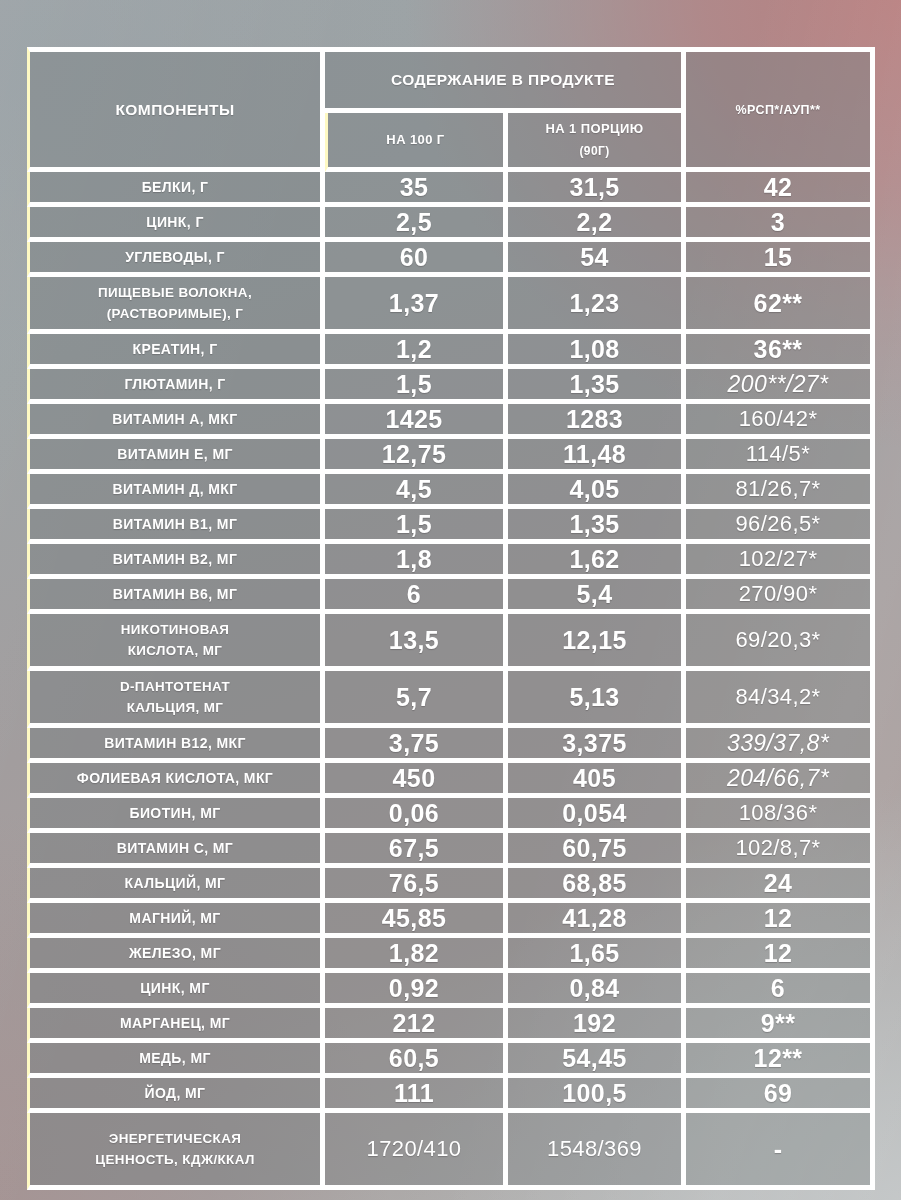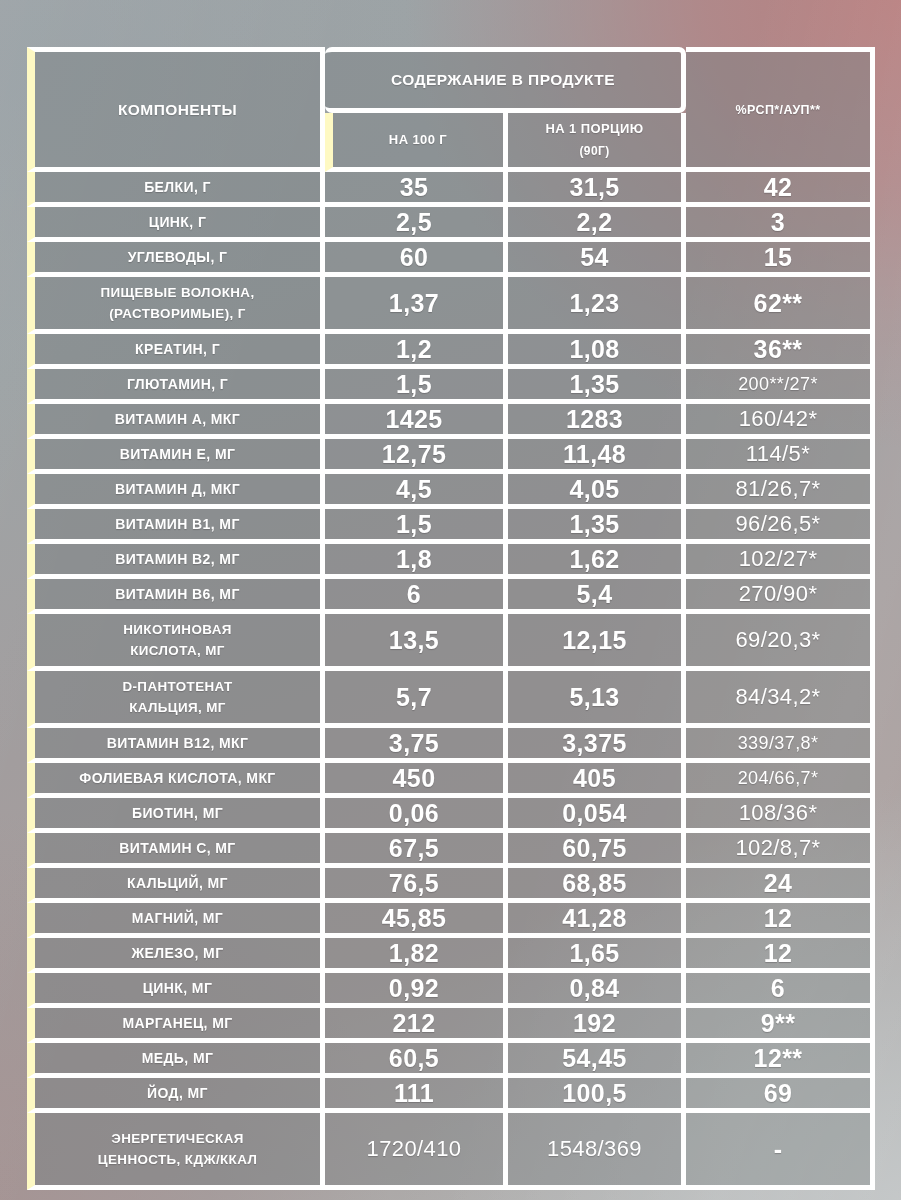--- a/index.html
+++ b/index.html
@@ -83,21 +83,21 @@
     text-align: center;
     vertical-align: middle;
     padding: 0 4px;
     border-right: 5px solid #ffffff;
     border-bottom: 5px solid #ffffff;
     background-clip: padding-box;
     text-shadow: 0 1px 1px rgba(60,55,58,0.32);
     letter-spacing: 0.4px;
   }
   #nutrition-table tr td:first-child {
-    border-left: 8px solid #fef9c3;
+    border-left: 3px solid #fef9c3;
   }
   #nutrition-table tr:first-child td {
     border-top: 5px solid #ffffff;
   }
 
   
   .c-label   { background: rgba(122,128,130,0.52); }
   .c-val     { background: rgba(122,128,130,0.44); }
   .c-pct     { background: rgba(122,128,130,0.38); }
   .c-head    { background: rgba(122,128,130,0.46); }
@@ -134,21 +134,21 @@
     letter-spacing: 0.7px;
     line-height: 1.6;
   }
   .lbl-sm { font-size: 13.4px; }
   .num {
     font-size: 25px;
     font-weight: bold;
     letter-spacing: 0.5px;
   }
   .num-sm { font-size: 22px; }
-  .num-xs { font-size: 18px; }
+  .num-xs { font-size: 23px; font-style: italic; }
 
   .r-tall td { height: 52px; }
   .r-norm td { height: 30px; }
   .r-energy td { height: 72px; }
 </style>
 </head>
 <body>
 
 <div id="page">
   <div class="bg-layer bg-base"></div>
@@ -162,21 +162,21 @@
     <colgroup>
       <col class="col-comp">
         <col class="col-100">
         <col class="col-port">
         <col class="col-pct">
     </colgroup>
     <tbody id="table-body">
 
       <tr>
         <td rowspan="2" class="c-head h-main">КОМПОНЕНТЫ</td>
-        <td colspan="2" class="c-head h-main" style="height:56px;border-radius:7px;">СОДЕРЖАНИЕ В ПРОДУКТЕ</td>
+        <td colspan="2" class="c-head h-main" style="height:56px;">СОДЕРЖАНИЕ В ПРОДУКТЕ</td>
         <td rowspan="2" class="c-head h-pct">%РСП*/АУП**</td>
       </tr>
 
       <tr>
         <td class="c-head h-sub" style="height:54px;">НА 100 Г</td>
         <td class="c-head h-sub" style="height:54px;">
           <span>НА 1 ПОРЦИЮ</span>
           <span class="sub-small">(90Г)</span>
         </td>
       </tr>

